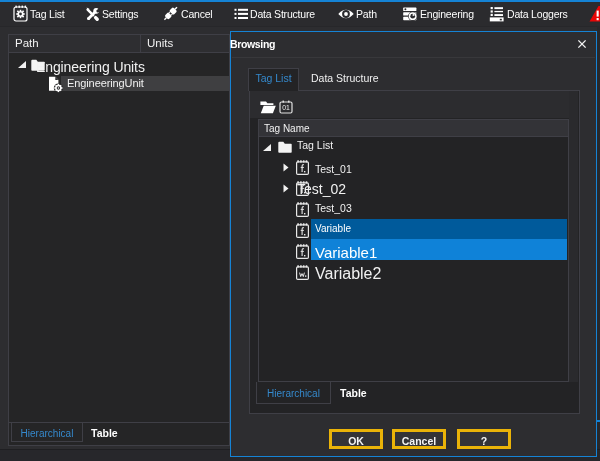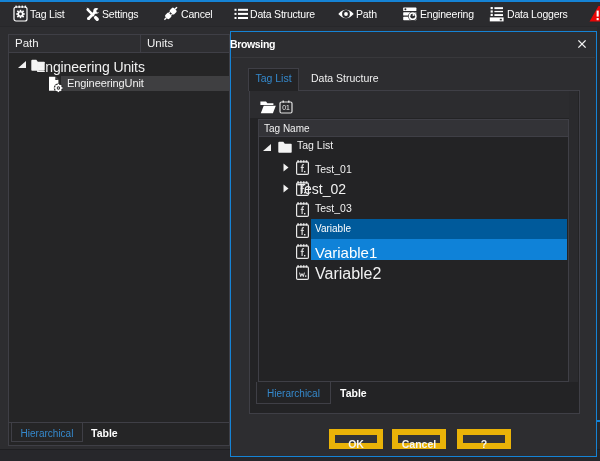--- a/index.html
+++ b/index.html
@@ -1,20 +1,20 @@
 <!DOCTYPE html>
 <html><head>
 <meta charset="utf-8">
 <style>
 html,body{margin:0;padding:0}
 body{width:600px;height:461px;background:#2d2d30;font-family:"Liberation Sans",sans-serif;position:relative;overflow:hidden;color:#f1f1f1}
 .abs{position:absolute}
 .tb-item{position:absolute;top:2px;height:23px;display:flex;align-items:center;color:#fdfdfd;font-size:10.5px;letter-spacing:-0.2px}
 .tb-item svg{margin-right:2px}
-.btn{position:absolute;width:54px;height:20px;background:#333337;border:6px solid #eab308;box-sizing:border-box;text-align:center;font-size:10.5px;line-height:18px;color:#f4f4f4;font-weight:bold}
+.btn{position:absolute;width:54px;height:20px;background:#333337;border:3px solid #eab308;box-sizing:border-box;text-align:center;font-size:10.5px;line-height:18px;color:#f4f4f4;font-weight:bold}
 </style>
 </head>
 <body>
 
 <div class="abs" style="left:0;top:0;width:600px;height:2px;background:#1583d5"></div>
 
 <div class="abs" style="left:0;top:2px;width:600px;height:24px;background:#2b2b2e;border-bottom:1px solid #27272a"></div>
 
 <div class="tb-item" style="left:13px">
 <svg width="15" height="17" viewBox="0 0 15 17">

